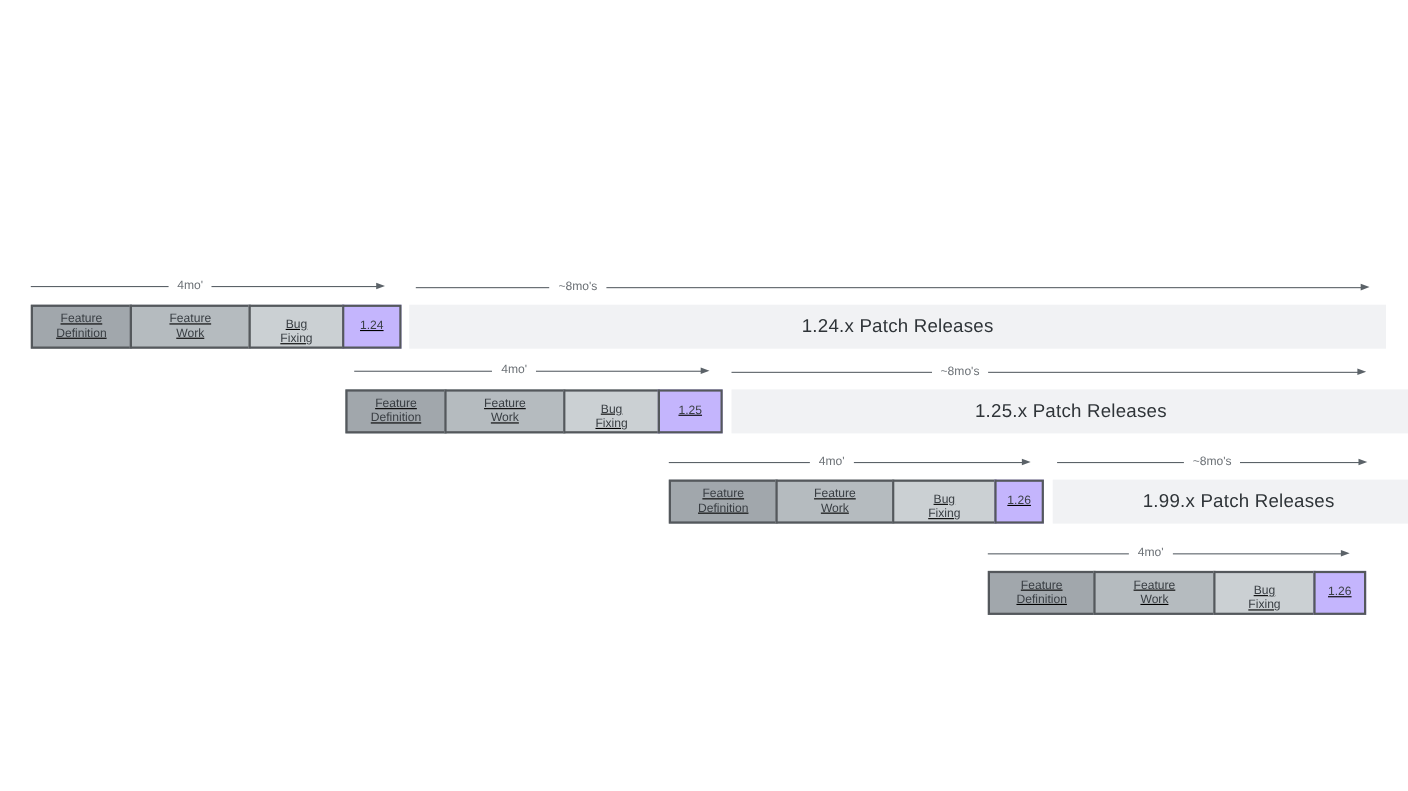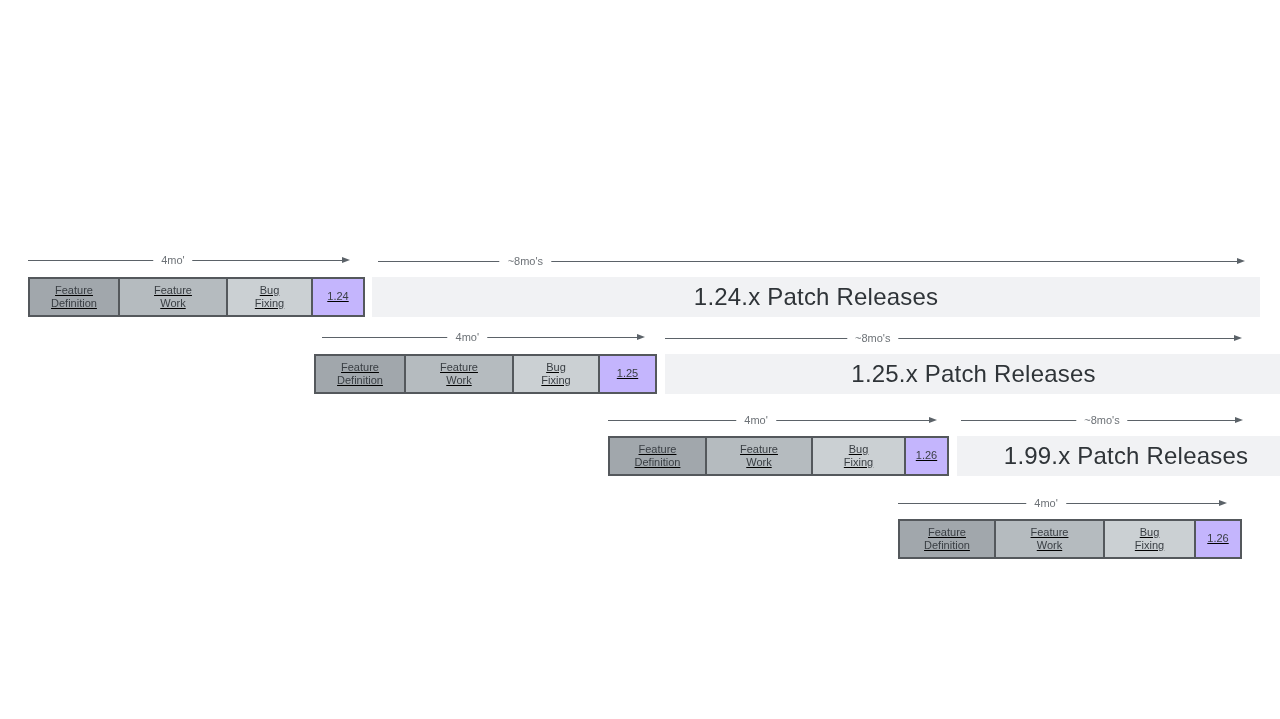--- a/index.html
+++ b/index.html
@@ -32,29 +32,29 @@
   .phases { position:absolute; display:flex;text-decoration:underline; }
   .pbox {
     box-sizing:border-box; height:40px;
     border:2px solid #54585c;
     display:flex; align-items:center; justify-content:center;
     text-align:center; font-size:11px; line-height:1.2; color:#393e43;
   }
   .pbox + .pbox { margin-left:-2px; }
   .fd  { background:#a1a7ac; }
   .fw  { background:#b5bbbf; }
-  .bf  { background:#cbd0d3; }
+  .bf  { background:#cbd0d3;align-items:flex-end; }
   .ver { background:#c4b5fd; }
   .phase-label { white-space:pre-line; }
 
   
   .patch-bar {
     position:absolute; height:40px; background:#f1f2f4;
     display:flex; align-items:center; justify-content:center;
-    font-size:24px; color:#2f3438; letter-spacing:0.2px;
+    font-size:17px; color:#2f3438; letter-spacing:0.2px;
   }
 </style>
 </head>
 <body>
 
 <div id="canvas">
 
   <div class="tl-arrow" style="left:8px; top:252px; width:322px">
     <div class="tl-line"></div>
     <div class="tl-head"></div>

